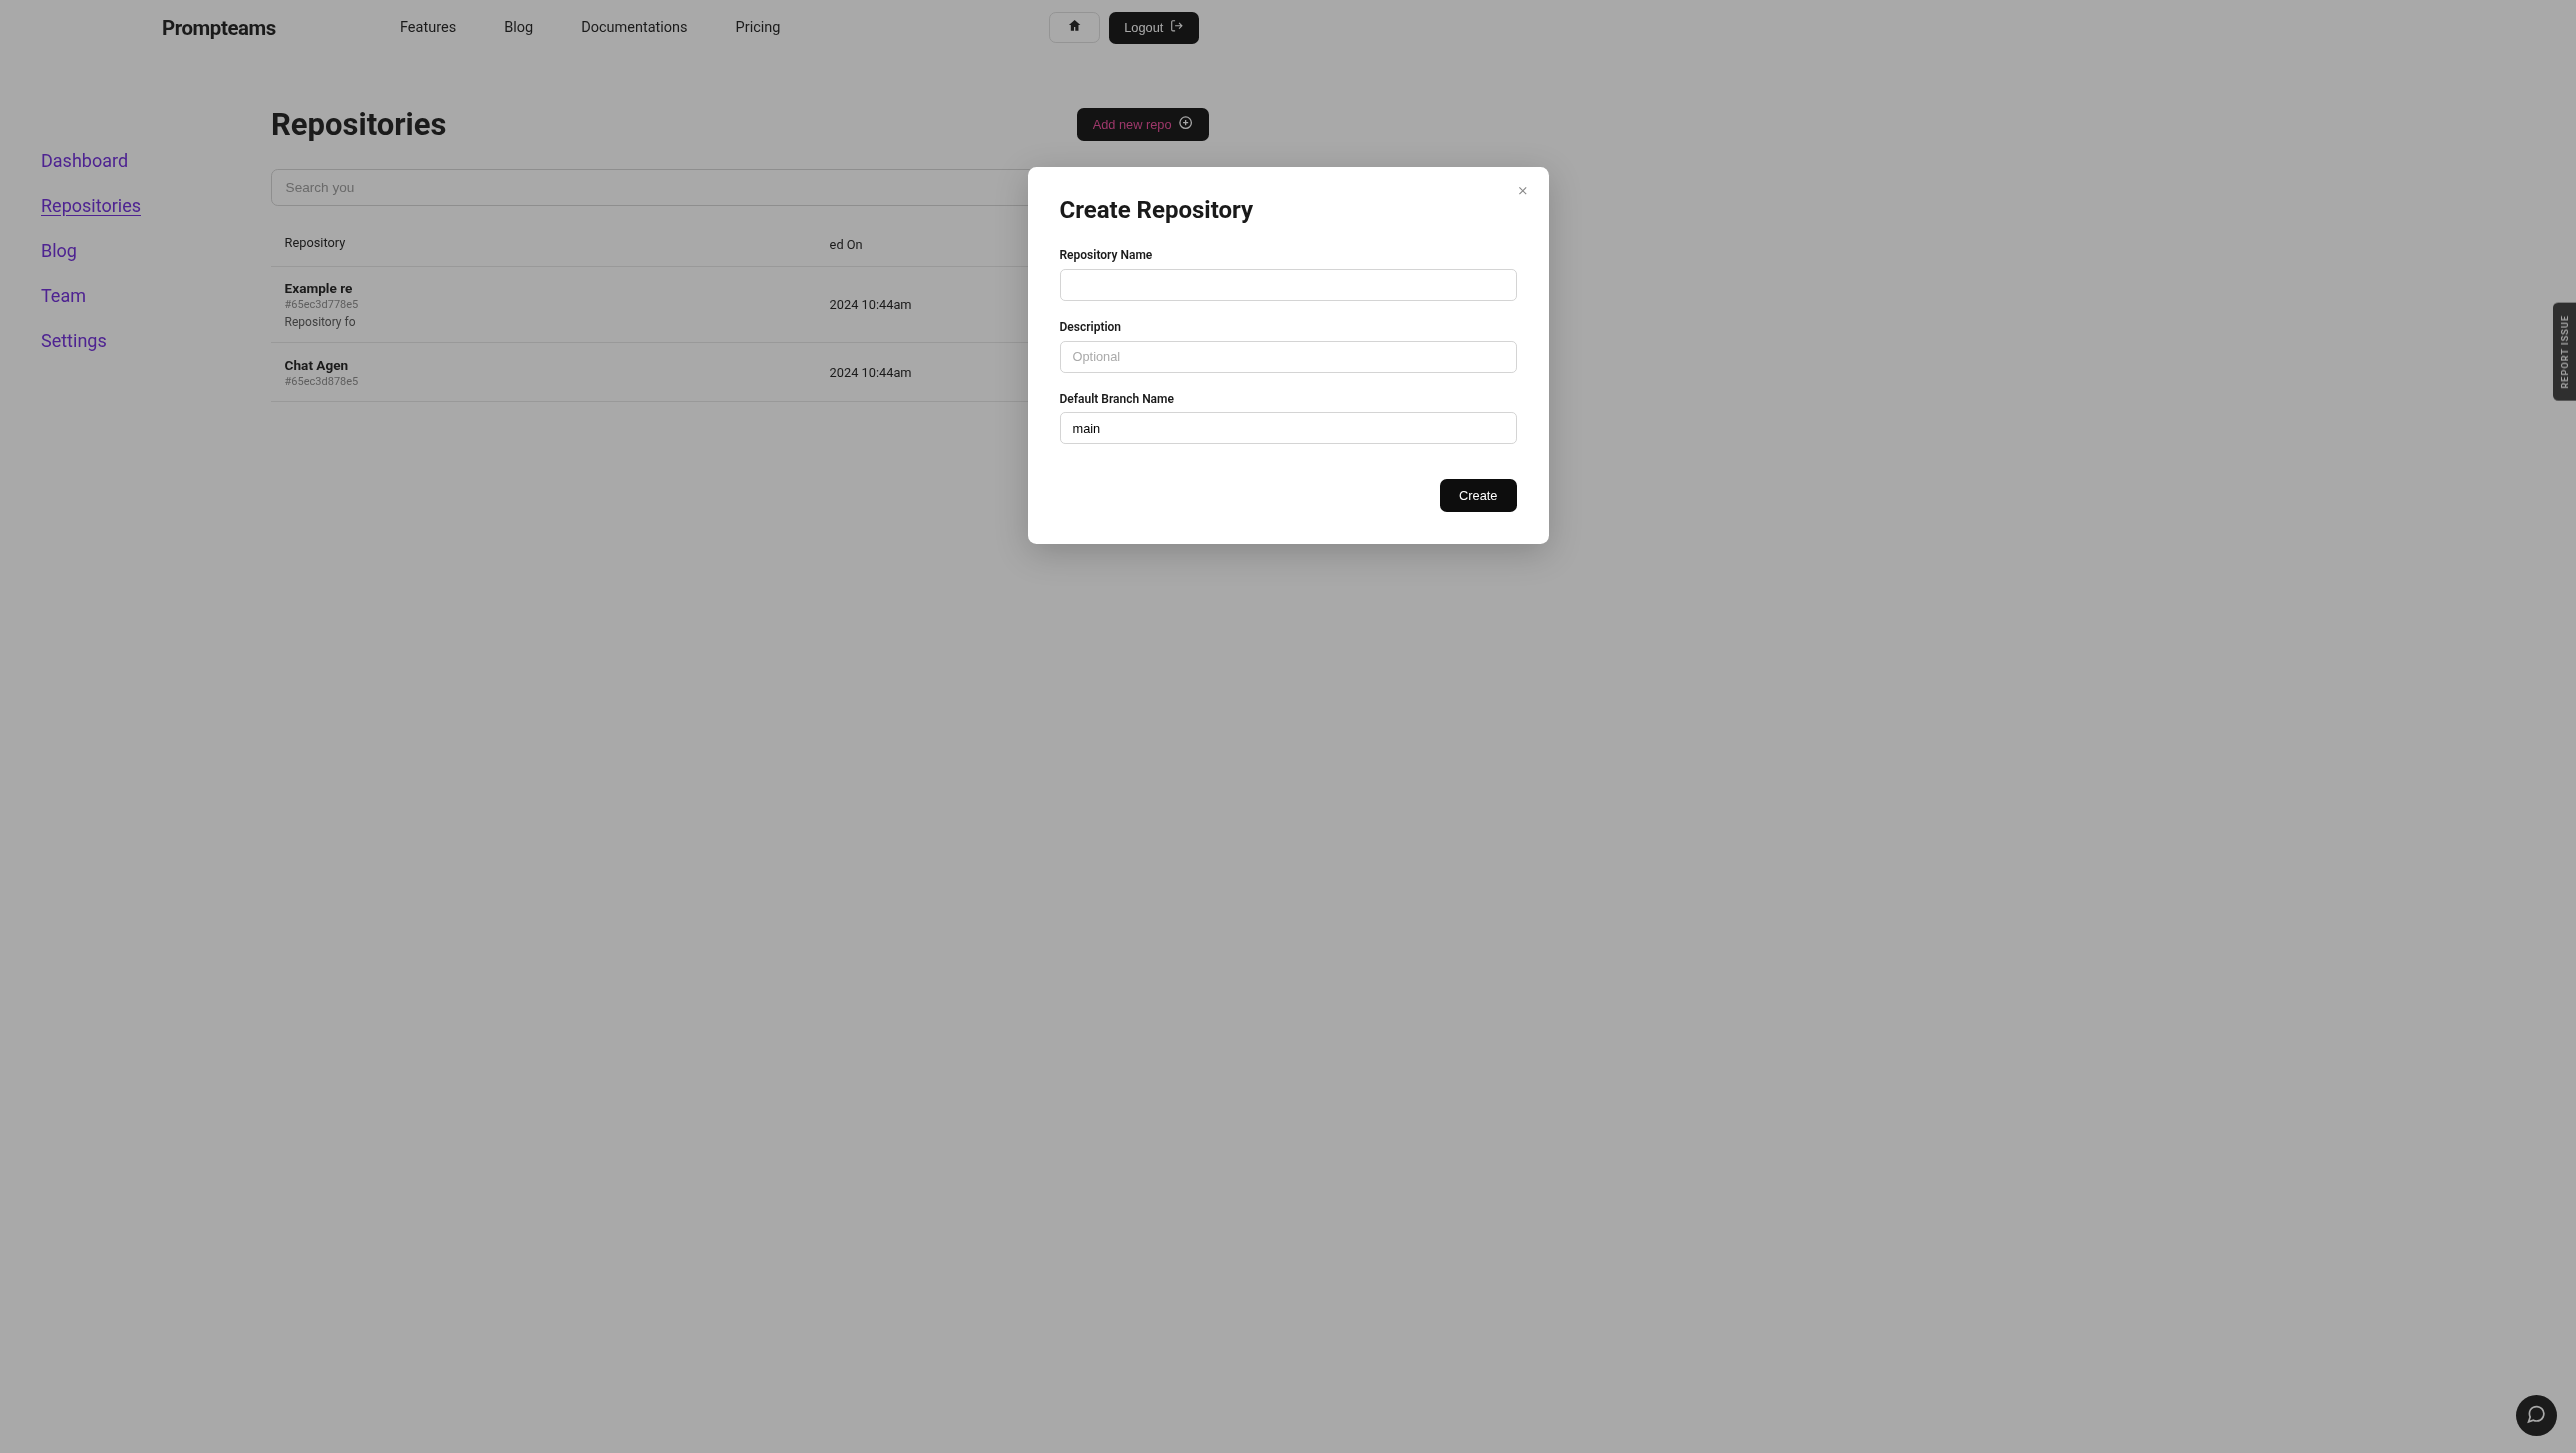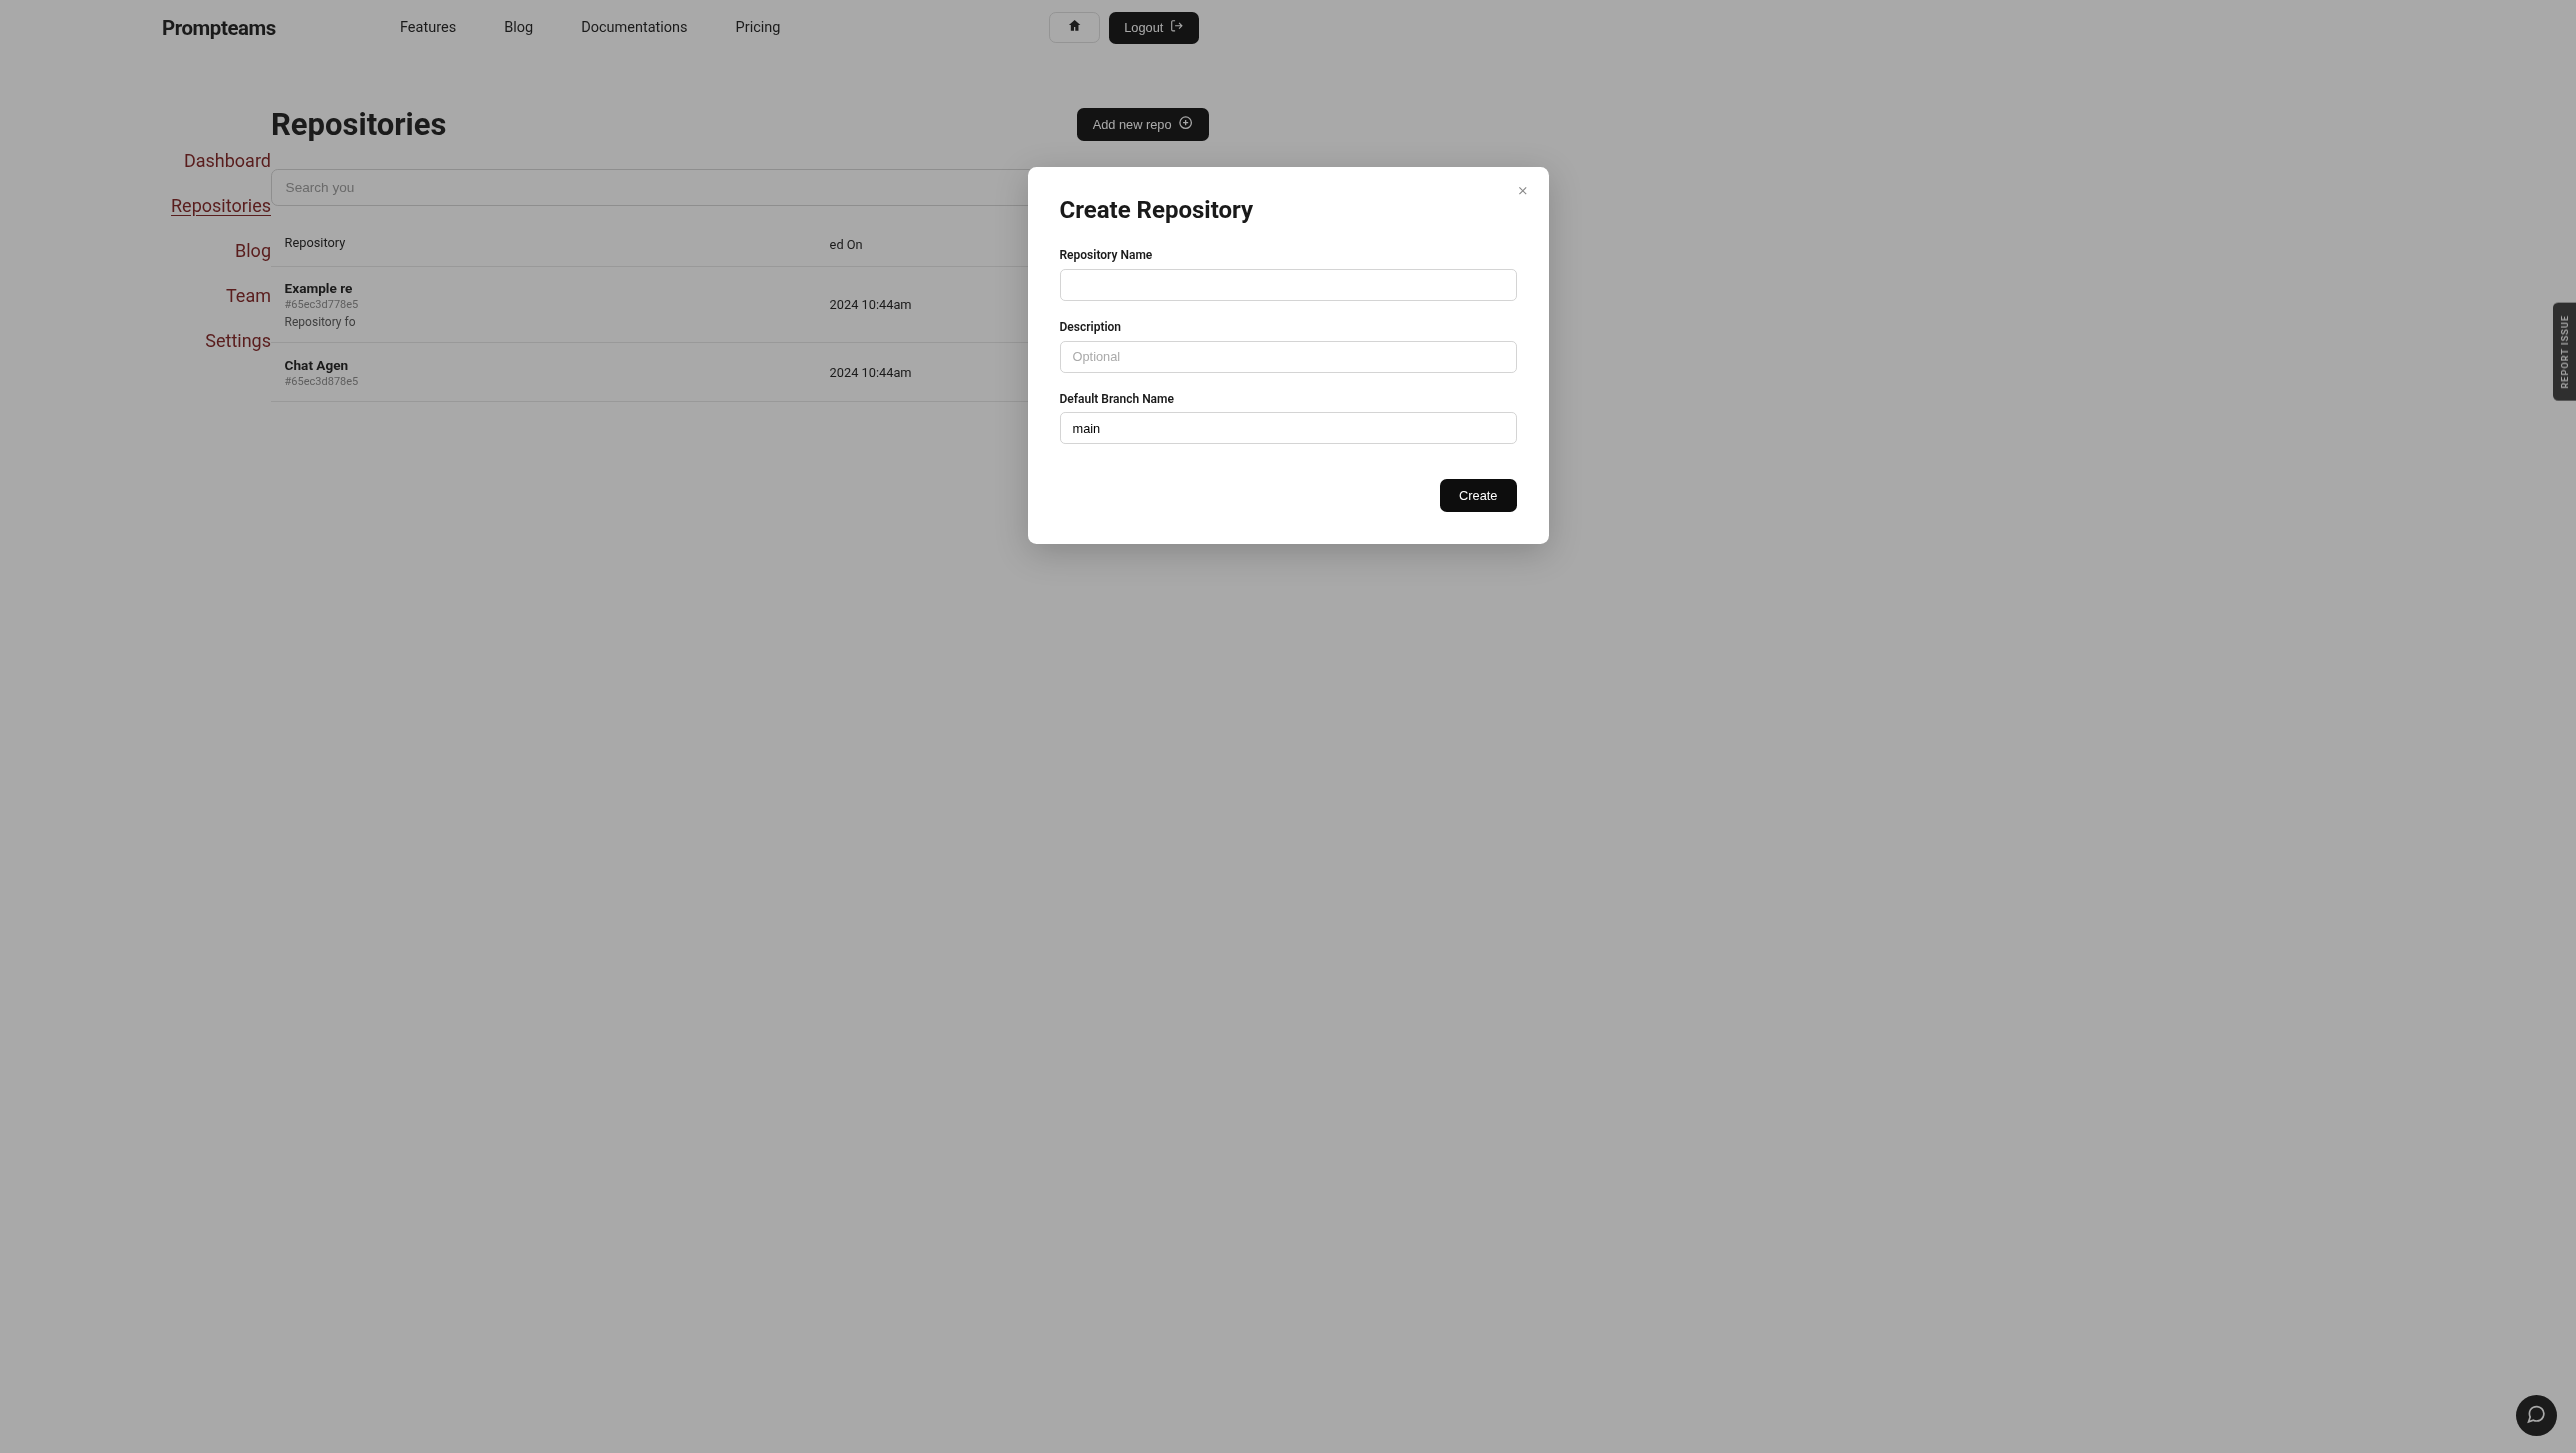--- a/index.html
+++ b/index.html
@@ -74,22 +74,21 @@
       padding: 0 0 0 41px;
     }
     .sidebar {
       width: 230px;
       padding-top: 83px;
     }
     .sidebar-item {
       font-size: 18px;
       padding: 12px 0;
       cursor: pointer;
-      color: #7f1d1d;
-      text-align: right;
+      color: #6d28d9;
     }
     .sidebar-item.active {
       text-decoration: underline;
       text-underline-offset: 3.4px;
     }
     .content {
       flex: 1;
       padding: 51px 31px 0 0;
     }
     .page-header {
@@ -99,21 +98,21 @@
       margin-bottom: 25.6px;
     }
     .page-title {
       font-size: 31px;
       font-weight: 700;
     }
     .add-repo-btn {
       height: 33px;
       padding: 0 15.3px;
       background: #0d0d0d;
-      color: #ffffff;
+      color: #ec4899;
       border: none;
       border-radius: 6.8px;
       font-size: 12.8px;
       display: flex;
       align-items: center;
       gap: 6.8px;
       cursor: pointer;
     }
     .search-input {
       width: 100%;

